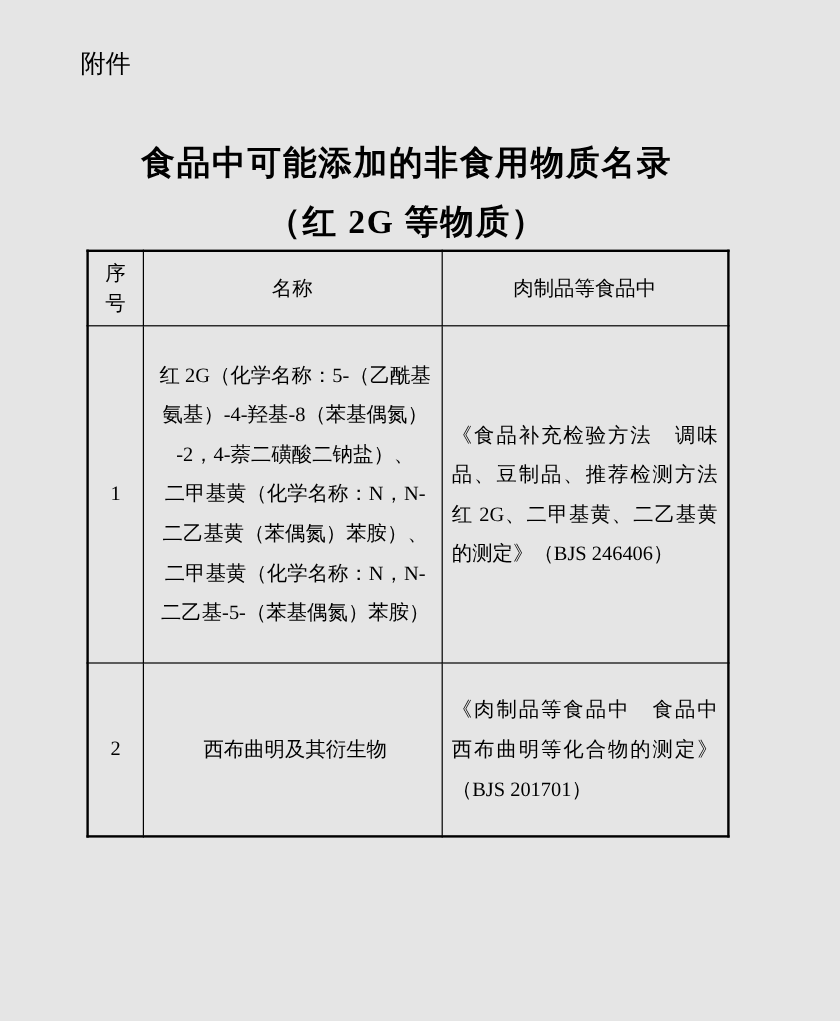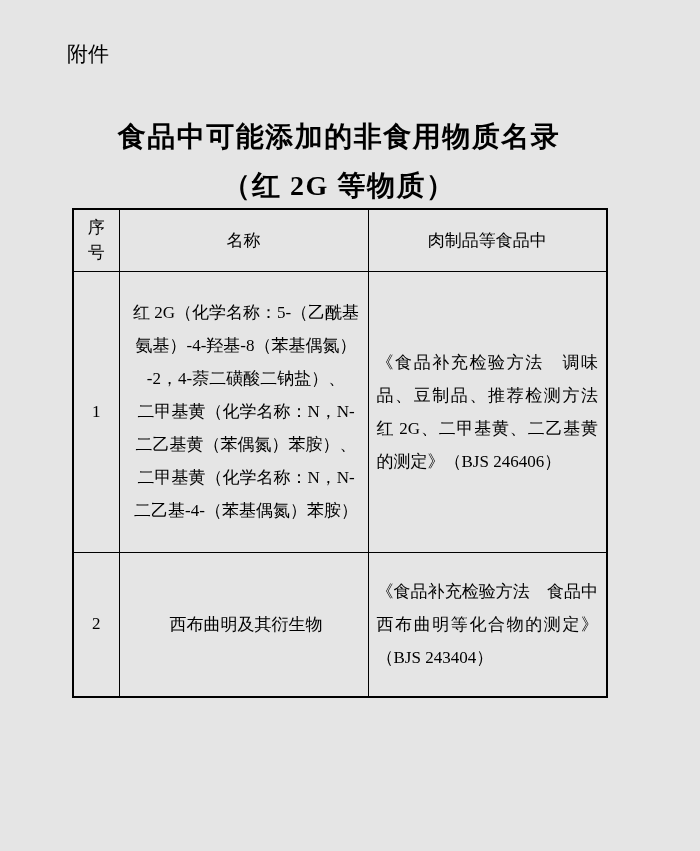--- a/index.html
+++ b/index.html
@@ -116,36 +116,36 @@
       </tr>
       <tr class="body-row-1">
         <td class="index-cell">1</td>
         <td class="name-cell">
             <div class="tline">红 2G（化学名称：5-（乙酰基</div>
             <div class="tline">氨基）-4-羟基-8（苯基偶氮）</div>
             <div class="tline">-2，4-萘二磺酸二钠盐）、</div>
             <div class="tline">二甲基黄（化学名称：N，N-</div>
             <div class="tline">二乙基黄（苯偶氮）苯胺）、</div>
             <div class="tline">二甲基黄（化学名称：N，N-</div>
-            <div class="tline">二乙基-4-（苯基偶氮）苯胺）</div>
+            <div class="tline">二乙基-5-（苯基偶氮）苯胺）</div>
           </td>
         <td class="method-cell">
             <div class="tline">《食品补充检验方法　调味</div>
             <div class="tline">品、豆制品、推荐检测方法</div>
             <div class="tline">红 2G、二甲基黄、二乙基黄</div>
             <div class="tline">的测定》（BJS 246406）</div>
           </td>
       </tr>
       <tr class="body-row-2">
         <td class="index-cell">2</td>
         <td class="name-cell">
             <div class="tline">西布曲明及其衍生物</div>
           </td>
         <td class="method-cell">
-            <div class="tline">《食品补充检验方法　食品中</div>
+            <div class="tline">《肉制品等食品中　食品中</div>
             <div class="tline">西布曲明等化合物的测定》</div>
-            <div class="tline">（BJS 243404）</div>
+            <div class="tline">（BJS 201701）</div>
           </td>
       </tr>
     </tbody>
   </table>
 
 </div>
 
 </body></html>

